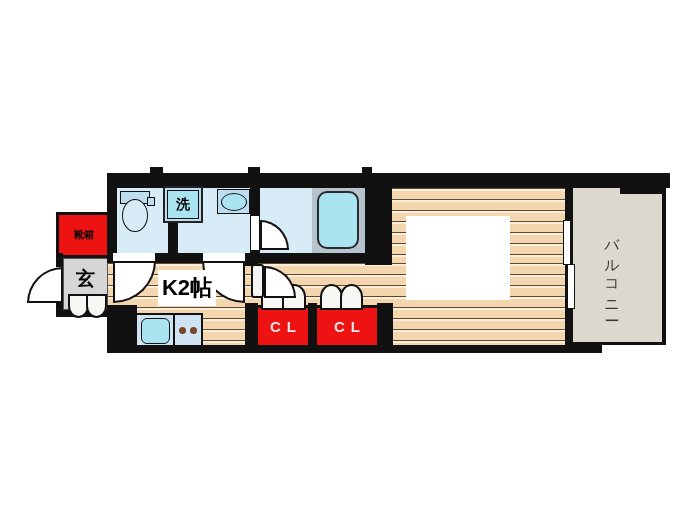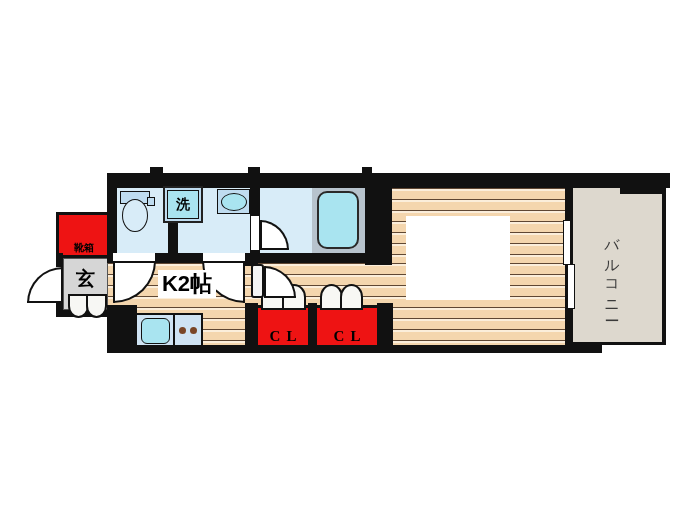--- a/index.html
+++ b/index.html
@@ -12,22 +12,22 @@
   #canvas{position:relative;width:700px;height:525px;background:#ffffff;overflow:hidden;
           font-family:"Liberation Sans","DejaVu Sans",sans-serif;}
   .abs{position:absolute;box-sizing:border-box;}
   .wall{background:var(--wall);}
   .wood{background:repeating-linear-gradient(180deg,
         var(--wood-line-dark) 0 1px,
         var(--wood-line-light) 1px 3px,
         var(--wood) 3px 11px);}
   .water{background:var(--water);}
   .white{background:#ffffff;}
-  .redbox{background:var(--red);border:3px solid var(--wall);display:flex;align-items:flex-end;justify-content:center;font-family:Liberation Serif, serif;}
-  .cl-label{color:#000000;font-size:15px;font-weight:bold;letter-spacing:6px;text-indent:6px;}
+  .redbox{background:var(--red);border:3px solid var(--wall);display:flex;align-items:center;justify-content:center;}
+  .cl-label{color:#e5e5e5;font-size:15px;font-weight:bold;letter-spacing:6px;text-indent:6px;}
   .door{background:#ffffff;border:2px solid #111;}
   .leaf{background:#f4f4f4;border:2px solid #111;}
   .petal{position:absolute;background:#f7f7f4;border:2px solid #111;border-radius:100% 100% 0 0;}
   .petal.down{border-radius:0 0 100% 100%;}
   .label-box{background:#ffffff;display:flex;flex-direction:column;align-items:center;justify-content:center;color:#000;}
   .jp-big{font-size:33px;font-weight:600;letter-spacing:7px;text-indent:7px;line-height:1.15;}
   .jp-big2{font-size:33px;font-weight:600;line-height:1.15;}
   .k-label{font-size:22px;font-weight:600;color:#000;}
   .gen{font-size:19px;font-weight:600;color:#000;}
   .sen{font-size:14px;font-weight:600;color:#000;}
@@ -124,19 +124,19 @@
     <div style="width:24px;height:16px;background:var(--fixture);border:1.5px solid #111;border-radius:50%;"></div>
   </div>
 
   <div class="abs" style="left:135px;top:313px;width:68px;height:34px;background:var(--counter);border:2px solid #111;">
     <div style="position:absolute;left:36px;top:0;width:1.5px;height:100%;background:#111;"></div>
     <div style="position:absolute;left:4px;top:3px;width:27px;height:24px;background:var(--fixture);border:1.5px solid #111;border-radius:6px;"></div>
     <div style="position:absolute;left:42px;top:12px;width:7px;height:7px;background:var(--burner);border-radius:50%;"></div>
     <div style="position:absolute;left:53px;top:12px;width:7px;height:7px;background:var(--burner);border-radius:50%;"></div>
   </div>
 
-  <div class="abs label-box" style="left:158px;top:270px;width:58px;height:28px;">
+  <div class="abs label-box" style="left:158px;top:270px;width:58px;height:36px;">
     <span class="k-label">K2帖</span>
   </div>
   <div class="abs label-box" style="left:406px;top:216px;width:104px;height:84px;">
   </div>
 
 </div>
 
 </body></html>

